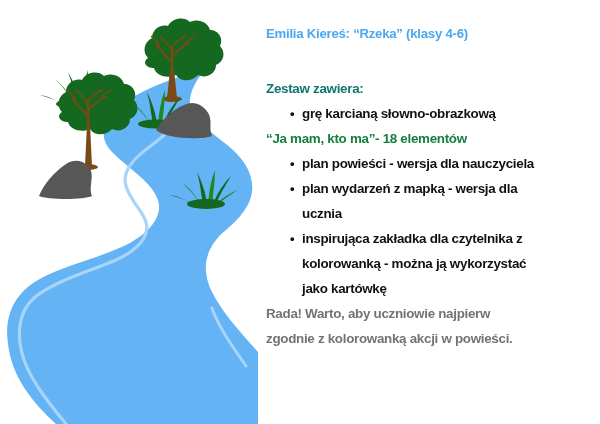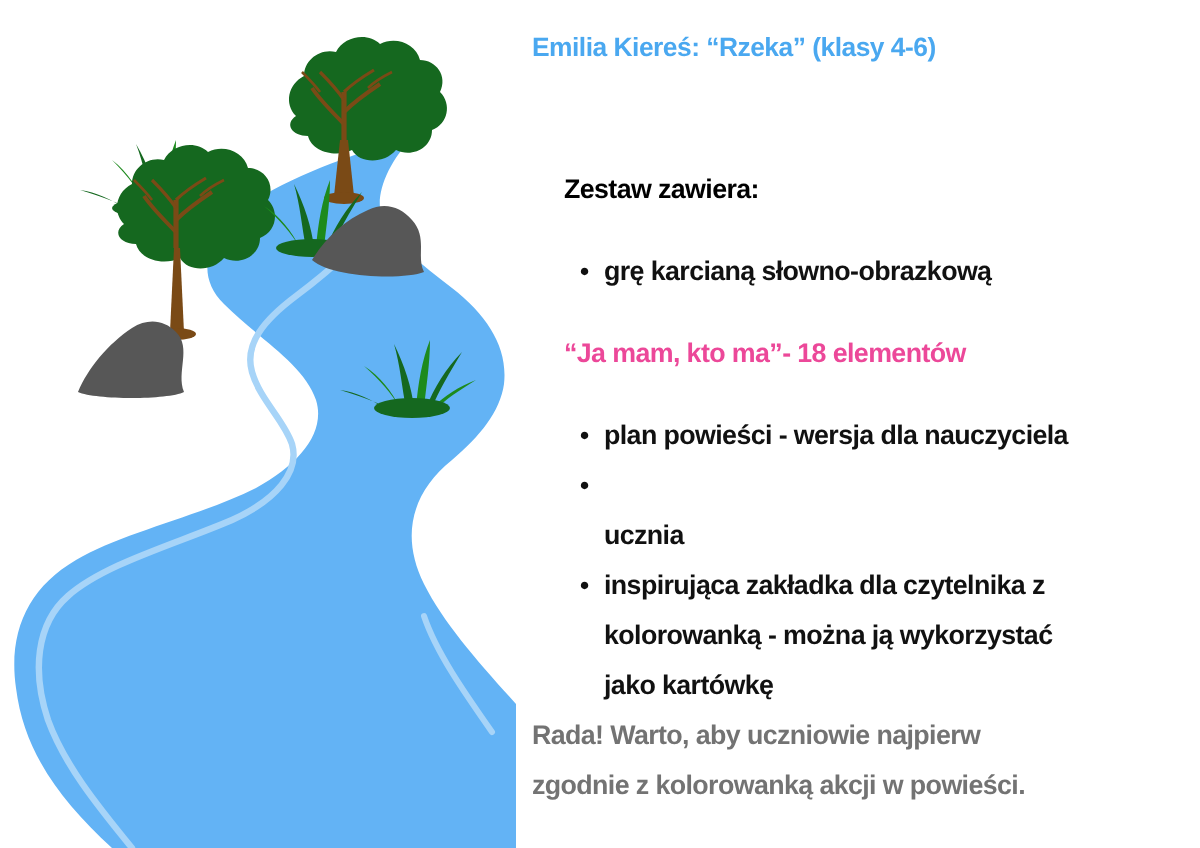--- a/index.html
+++ b/index.html
@@ -34,21 +34,21 @@
   #illustration svg {
     display: block;
     width: 258px;
     height: 424px;
   }
 
   
   #textpane {
     position: absolute;
     left: 258px;
-    top: 0;
+    top: 10px;
     width: 342px;
     height: 396px;
     padding: 0;
   }
 
   .title {
     position: absolute;
     left: 8px;
     top: 16px;
     width: 330px;
@@ -63,24 +63,24 @@
   .body-block {
     position: absolute;
     left: 8px;
     top: 66px;
     width: 334px;
   }
 
   .lead {
     font-size: 13.4px;
     font-weight: bold;
-    color: #000000;
+    color: #0f766e;
     letter-spacing: -0.3px;
     line-height: 25px;
-    margin: 16px;
+    margin: 0;
   }
 
   ul.items {
     list-style: none;
     margin: 0;
     padding: 0;
   }
   ul.items li {
     position: relative;
     font-size: 13.4px;
@@ -95,24 +95,24 @@
     position: absolute;
     left: 24px;
     top: 0;
     line-height: 25px;
     font-size: 13px;
   }
 
   .plain-line {
     font-size: 13.4px;
     font-weight: bold;
-    color: #ec4899;
+    color: #15803d;
     letter-spacing: -0.3px;
     line-height: 25px;
-    margin: 16px;
+    margin: 0;
     padding-left: 0;
   }
 
   .note {
     font-size: 13.4px;
     font-weight: bold;
     color: #737373;
     letter-spacing: -0.3px;
     line-height: 25px;
     margin: 0;
@@ -273,20 +273,21 @@
 
       <p class="plain-line">“Ja mam, kto ma”- 18 elementów</p>
 
       <ul class="items">
         <li>
           <span class="dot">•</span>
           <span>plan powieści - wersja dla nauczyciela</span>
         </li>
         <li>
           <span class="dot">•</span>
+          <span>plan wydarzeń z mapką - wersja dla</span>
           <br>
           <span>ucznia</span>
         </li>
         <li>
           <span class="dot">•</span>
           <span>inspirująca zakładka dla czytelnika z</span>
           <br>
           <span>kolorowanką - można ją wykorzystać</span>
           <br>
           <span>jako kartówkę</span>

